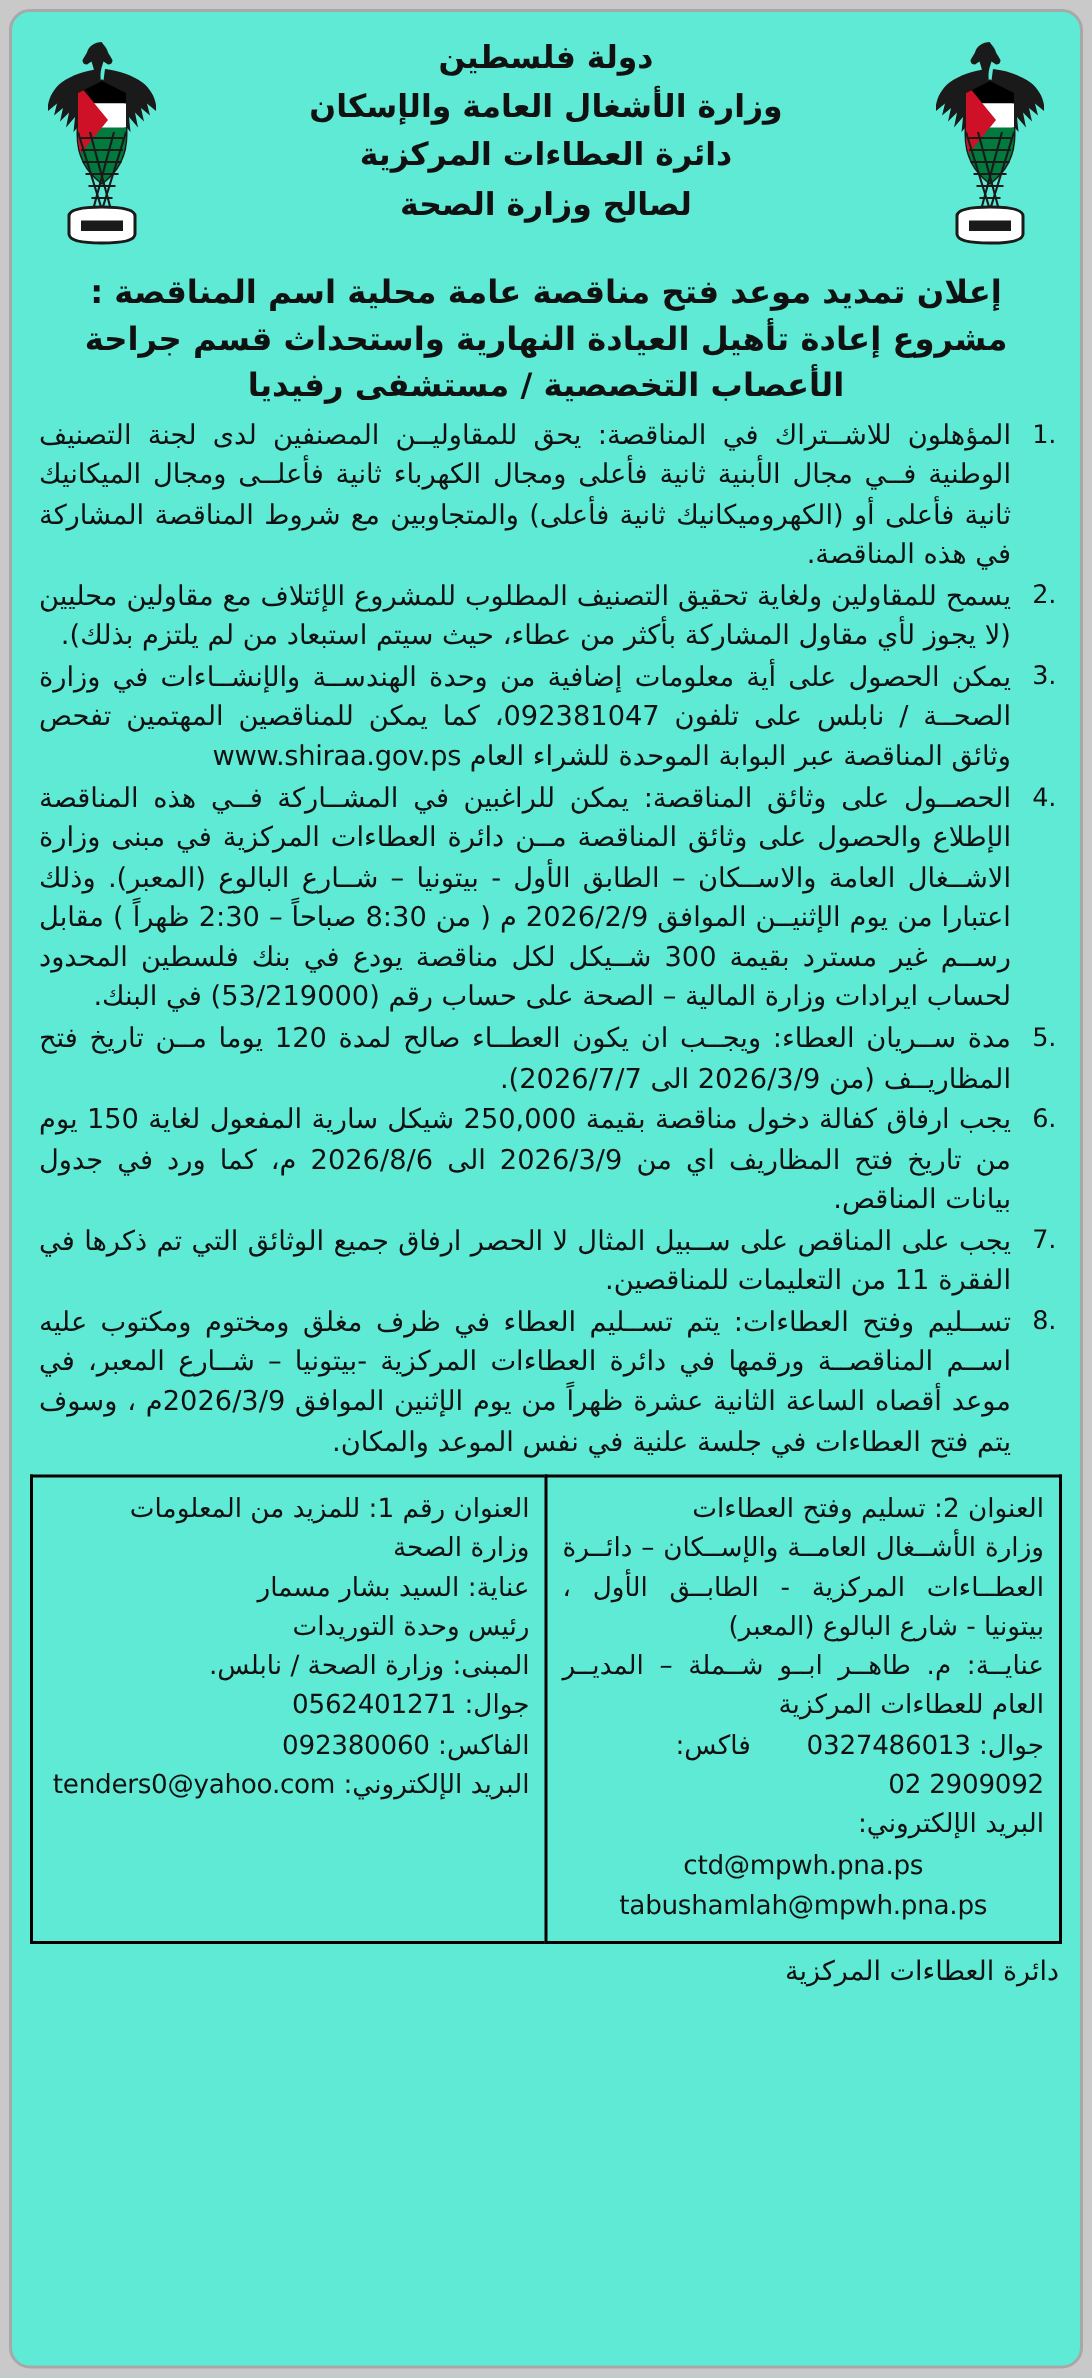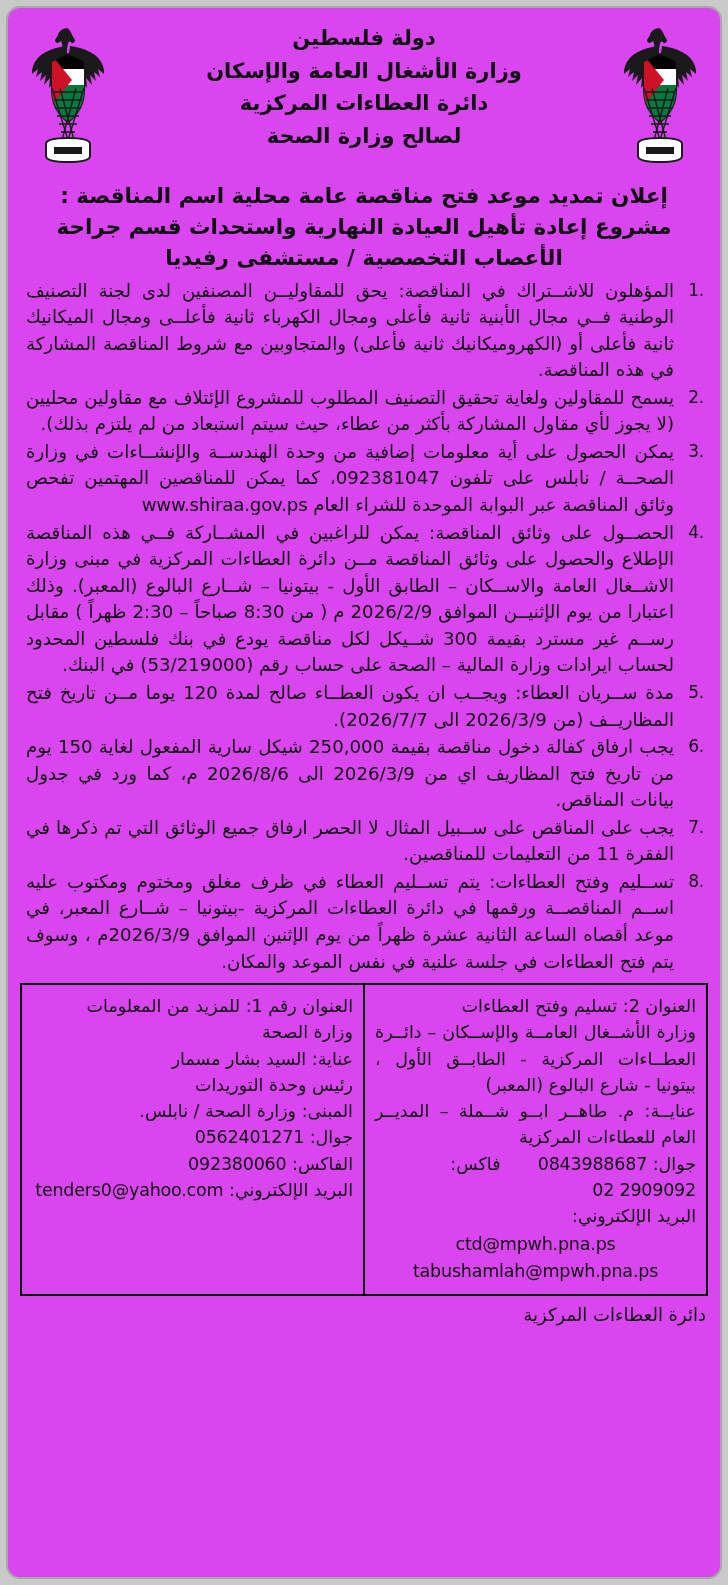--- a/index.html
+++ b/index.html
@@ -21,21 +21,21 @@
     box-sizing: border-box;
     padding: 6px;
     background: #c9c9c9;
   }
 
   #sheet {
     position: relative;
     width: 716px;
     height: 1573px;
     box-sizing: border-box;
-    background: #d946ef;
+    background: #5eead4;
     border: 2px solid #a8a8a8;
     border-radius: 14px;
     padding: 10px 12px 0 12px;
     overflow: hidden;
     color: #111;
   }
 
   
   .header {
     position: relative;
@@ -289,21 +289,21 @@
     <table class="addresses">
       <tbody>
           <tr>
 
         <td class="addr-left">
           <div class="addr-line">العنوان 2: تسليم وفتح العطاءات</div>
           <div class="addr-just">وزارة الأشــغال العامــة والإســكان – دائــرة العطــاءات المركزية - الطابــق الأول ، بيتونيا - شارع البالوع (المعبر)</div>
           <div class="addr-just">عنايــة: م. طاهــر ابــو شــملة – المديــر العام للعطاءات المركزية</div>
           <div class="addr-line phonerow">
             <span>جوال:</span>
-            <span class="ltr">0843988687</span>
+            <span class="ltr">0327486013</span>
             <span class="phonegap"></span>
             <span>فاكس:</span>
             <span class="ltr">02 2909092</span>
           </div>
           <div class="addr-line">البريد الإلكتروني:</div>
           <div class="email-list">
             <div>ctd@mpwh.pna.ps</div>
             <div>tabushamlah@mpwh.pna.ps</div>
           </div>
         </td>

